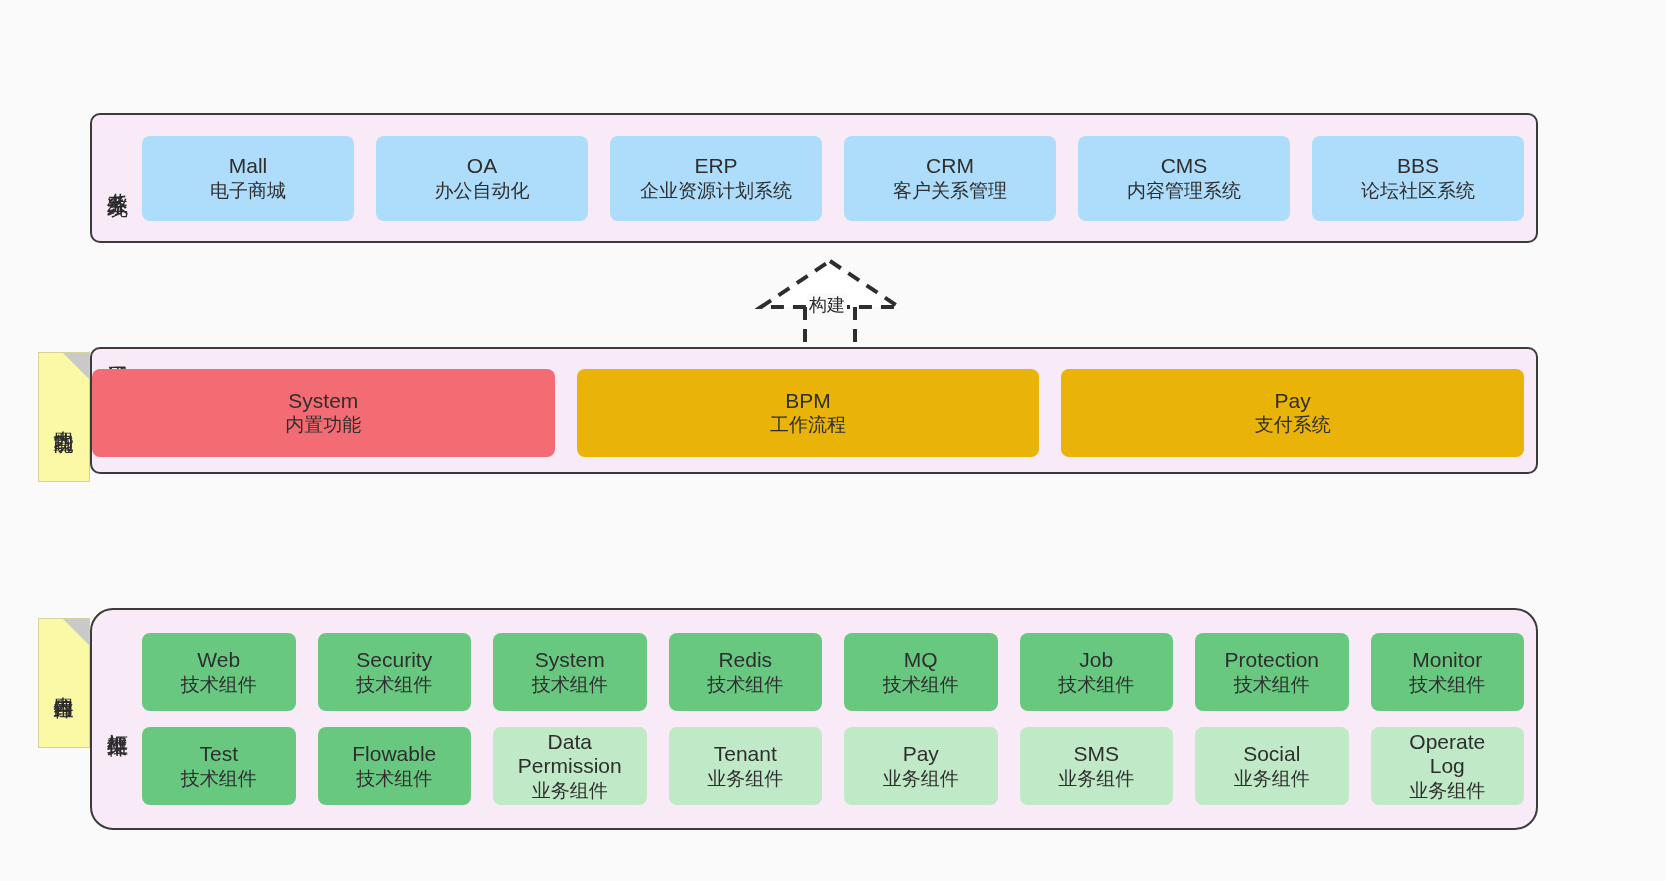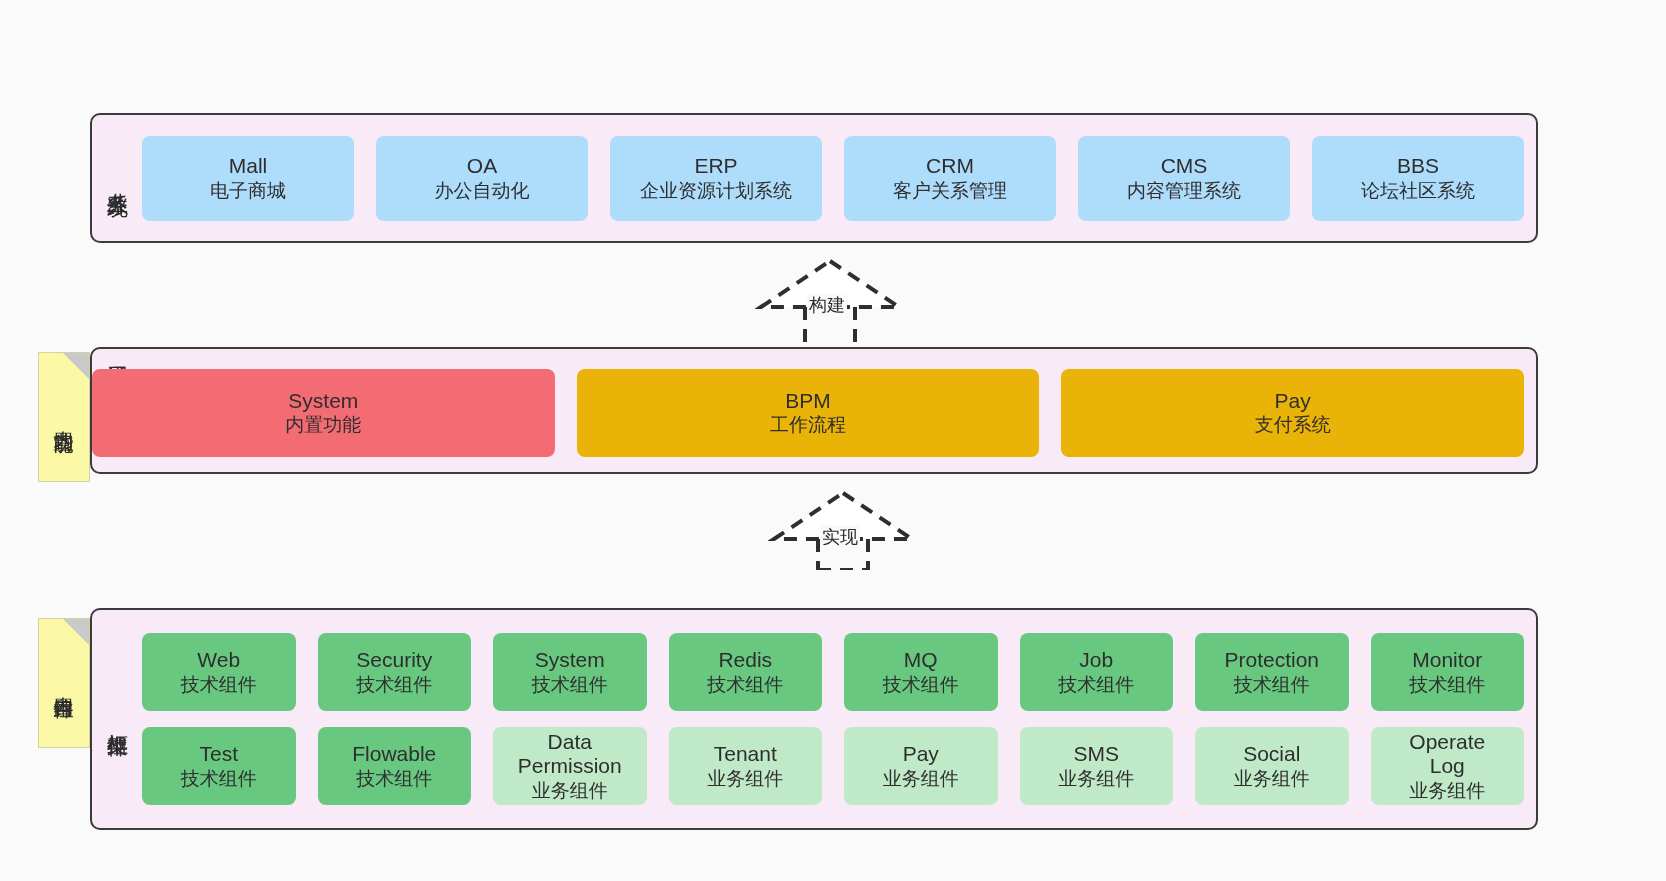--- a/index.html
+++ b/index.html
@@ -209,36 +209,27 @@
             <div class="t2">工作流程</div>
           </div>
           <div class="card h-mid c-pink">
             <div class="t1">Pay</div>
             <div class="t2">支付系统</div>
           </div>
         </div>
     </div>
   </div>
 
-  <div class="connector" id="conn-impl" style="left:768px; top:487px; width:150px; height:83px;">
-    <svg width="150" height="83" viewBox="0 0 150 83">
-      <polygon points="75,6 144,52 6,52" fill="#ffffff" stroke="#2e2e2e" stroke-width="4" stroke-dasharray="13,9" stroke-linejoin="miter"></polygon>
-      <polyline points="50,52 50,83" fill="none" stroke="#2e2e2e" stroke-width="4" stroke-dasharray="13,9"></polyline>
-      <polyline points="100,52 100,83" fill="none" stroke="#2e2e2e" stroke-width="4" stroke-dasharray="13,9"></polyline>
-      <polyline points="50,83 100,83" fill="none" stroke="#2e2e2e" stroke-width="4" stroke-dasharray="13,9"></polyline>
-    </svg>
-    <div class="conn-label" style="left:52px; top:38px;">实现</div>
-  </div>
 
   <div class="sticky" id="sticky-framework" style="left:38px; top:618px; width:52px; height:130px;">
     <span class="fold"></span>
     <span>内置组件</span>
   </div>
 
-  <div class="layer" id="layer-framework" style="left:90px; top:608px; width:1448px; height:222px;">
+  <div class="layer" id="layer-framework" style="left:90px; top:608px; width:1448px; height:222px;border-radius:23px;">
     <div class="layer-title">框架组件</div>
     <div class="layer-body">
       <div class="row" id="row-fw1">
           <div class="card h-sm c-green">
             <div class="t1">Web</div>
             <div class="t2">技术组件</div>
           </div>
           <div class="card h-sm c-green">
             <div class="t1">Security</div>
             <div class="t2">技术组件</div>

